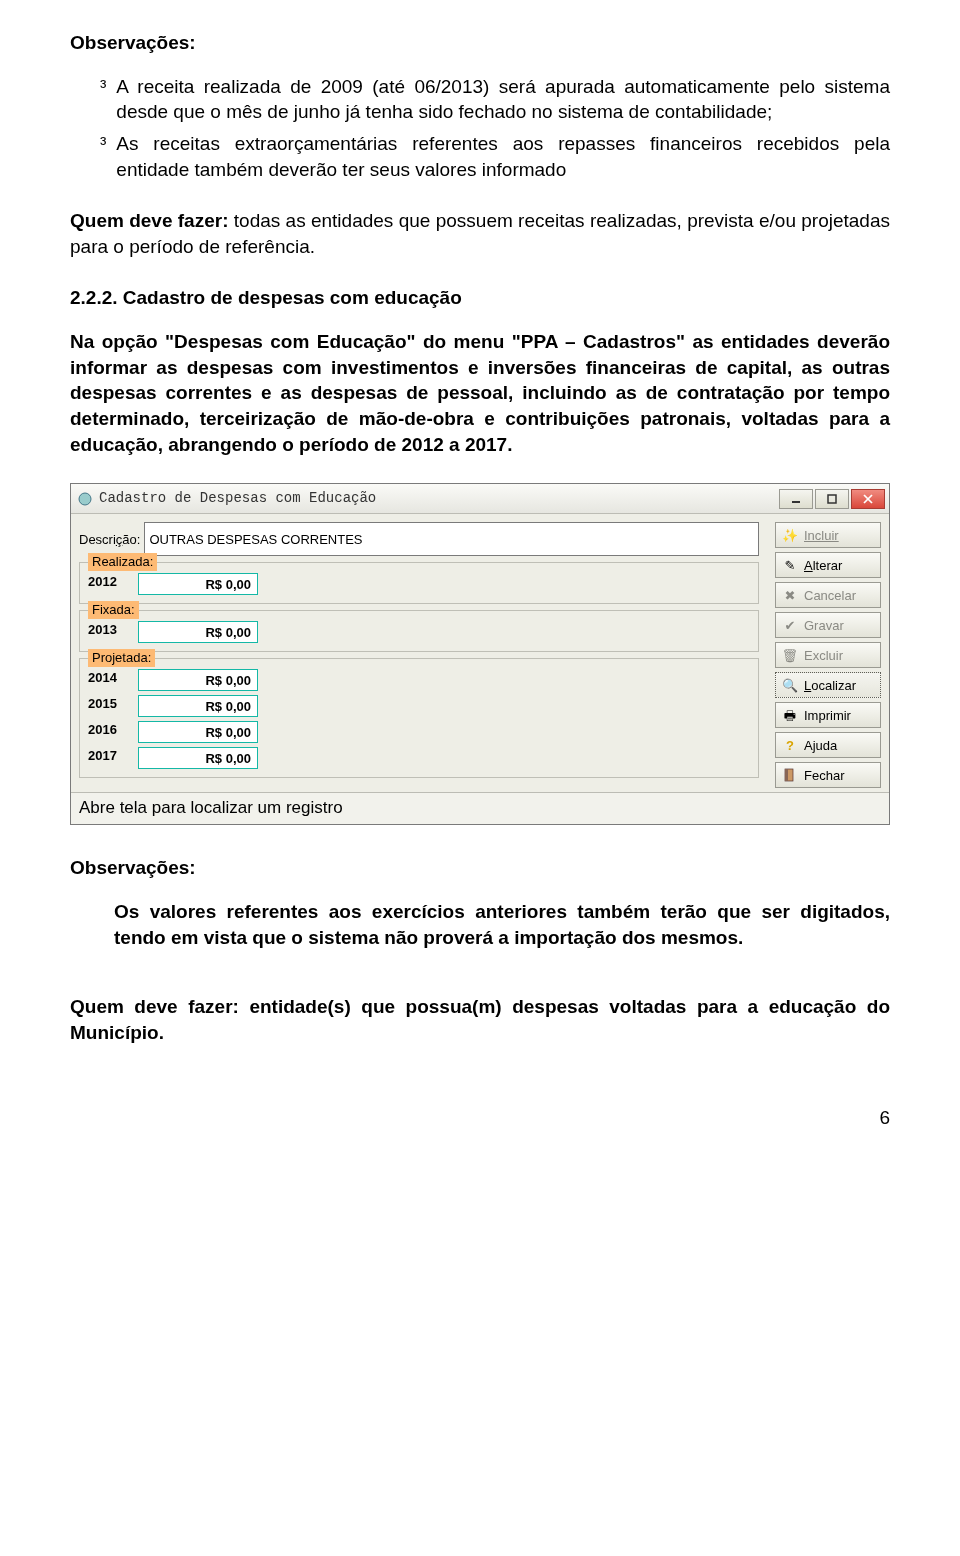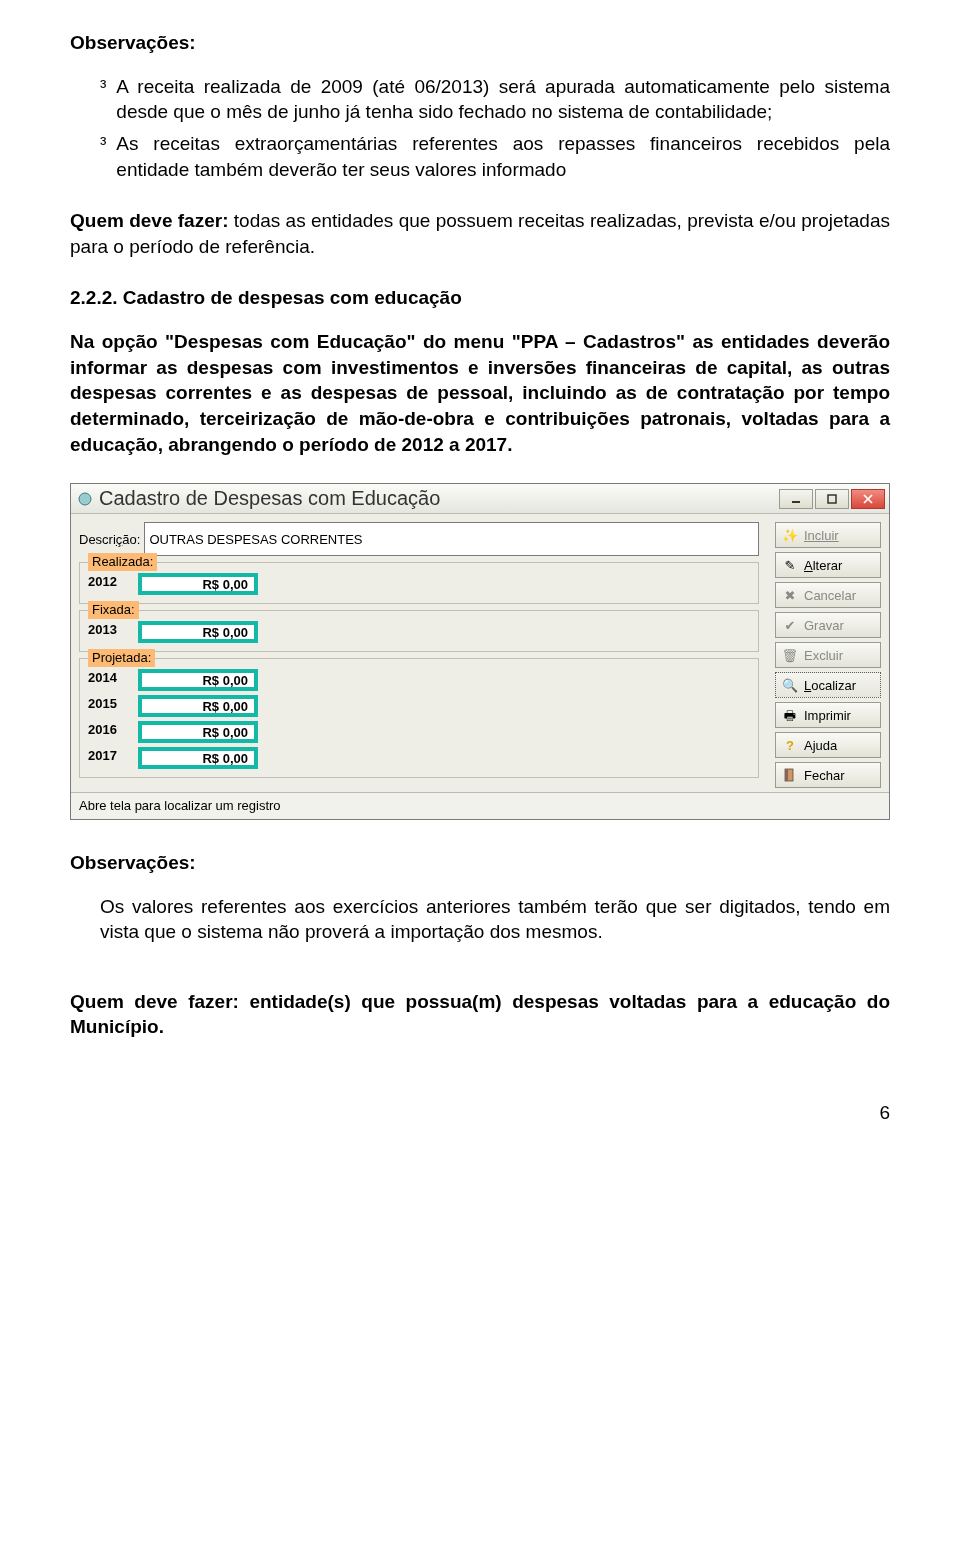--- a/index.html
+++ b/index.html
@@ -33,23 +33,23 @@
   .para-bold {
     text-align: justify;
     font-weight: bold;
     margin: 18px 0;
   }
   .section-heading {
     font-weight: bold;
     margin: 26px 0 10px 0;
   }
   .indent-block {
-    margin-left: 30px;
+    margin-left: 44px;
     text-align: justify;
-    font-weight: normal;
+    font-weight: bold;
   }
   .page-num {
     text-align: right;
     margin-top: 60px;
     font-size: 19px;
   }
 
   
   .win-dialog {
     width: 820px;
@@ -65,23 +65,24 @@
     display: flex;
     align-items: center;
     padding: 0 4px 0 6px;
   }
   .win-title-icon {
     width: 16px; height: 16px;
     display: inline-flex; align-items:center; justify-content:center;
     margin-right: 6px;
   }
   .win-title-text {
-    font-size: 20px;
+    font-size: 14px;
     color: #333;
     flex: 1;
+    font-family: Liberation Mono, monospace;
   }
   .win-buttons { display: flex; gap: 2px; }
   .win-btn {
     width: 34px; height: 20px;
     border: 1px solid #9a9a92;
     background: linear-gradient(#f5f5f0,#dedecf);
     display: flex; align-items: center; justify-content: center;
     font-size: 11px;
   }
   .win-btn.close { background: linear-gradient(#f08b80,#d9473a); color:#fff; border-color:#a83c33;}
@@ -117,21 +118,21 @@
   }
   .year-row {
     display:flex; align-items:flex-start;
     gap: 10px;
     margin-top: 4px;
     font-weight: bold;
   }
   .year-label { width: 40px; font-size:13px; }
   .money-field {
     width: 120px; height:22px;
-    background:#fff; border:4px solid #14b8a6;
+    background:#fff; border:1px solid #14b8a6;
     padding:2px 6px; text-align:right; font-size:13px;
     display:flex; align-items:center; justify-content:flex-end;
   }
   .side-panel {
     width: 106px;
     display:flex; flex-direction:column; gap:4px;
   }
   .side-btn {
     height: 26px;
     border: 1px solid #9a9a92;
@@ -148,21 +149,21 @@
     display:inline-flex; align-items:center; justify-content:center;
     font-size:13px;
   }
   .localizar {
     border: 1px dotted #606058;
     background: linear-gradient(#f5f5f0,#e6e6dc);
   }
   .statusbar {
     border-top: 1px solid #bcbcb4;
     background: #f2f2ec;
-    font-size: 13px;
+    font-size: 17px;
     padding: 4px 8px;
   }
 </style>
 </head>
 <body>
 
 <div class="obs-title">Observações:</div>
 <div class="bullet-item">
   <span class="bullet-marker">³</span>
   <span class="bullet-text">A receita realizada de 2009 (até 06/2013) será apurada automaticamente pelo sistema desde que o mês de junho já tenha sido fechado no sistema de contabilidade;</span>

